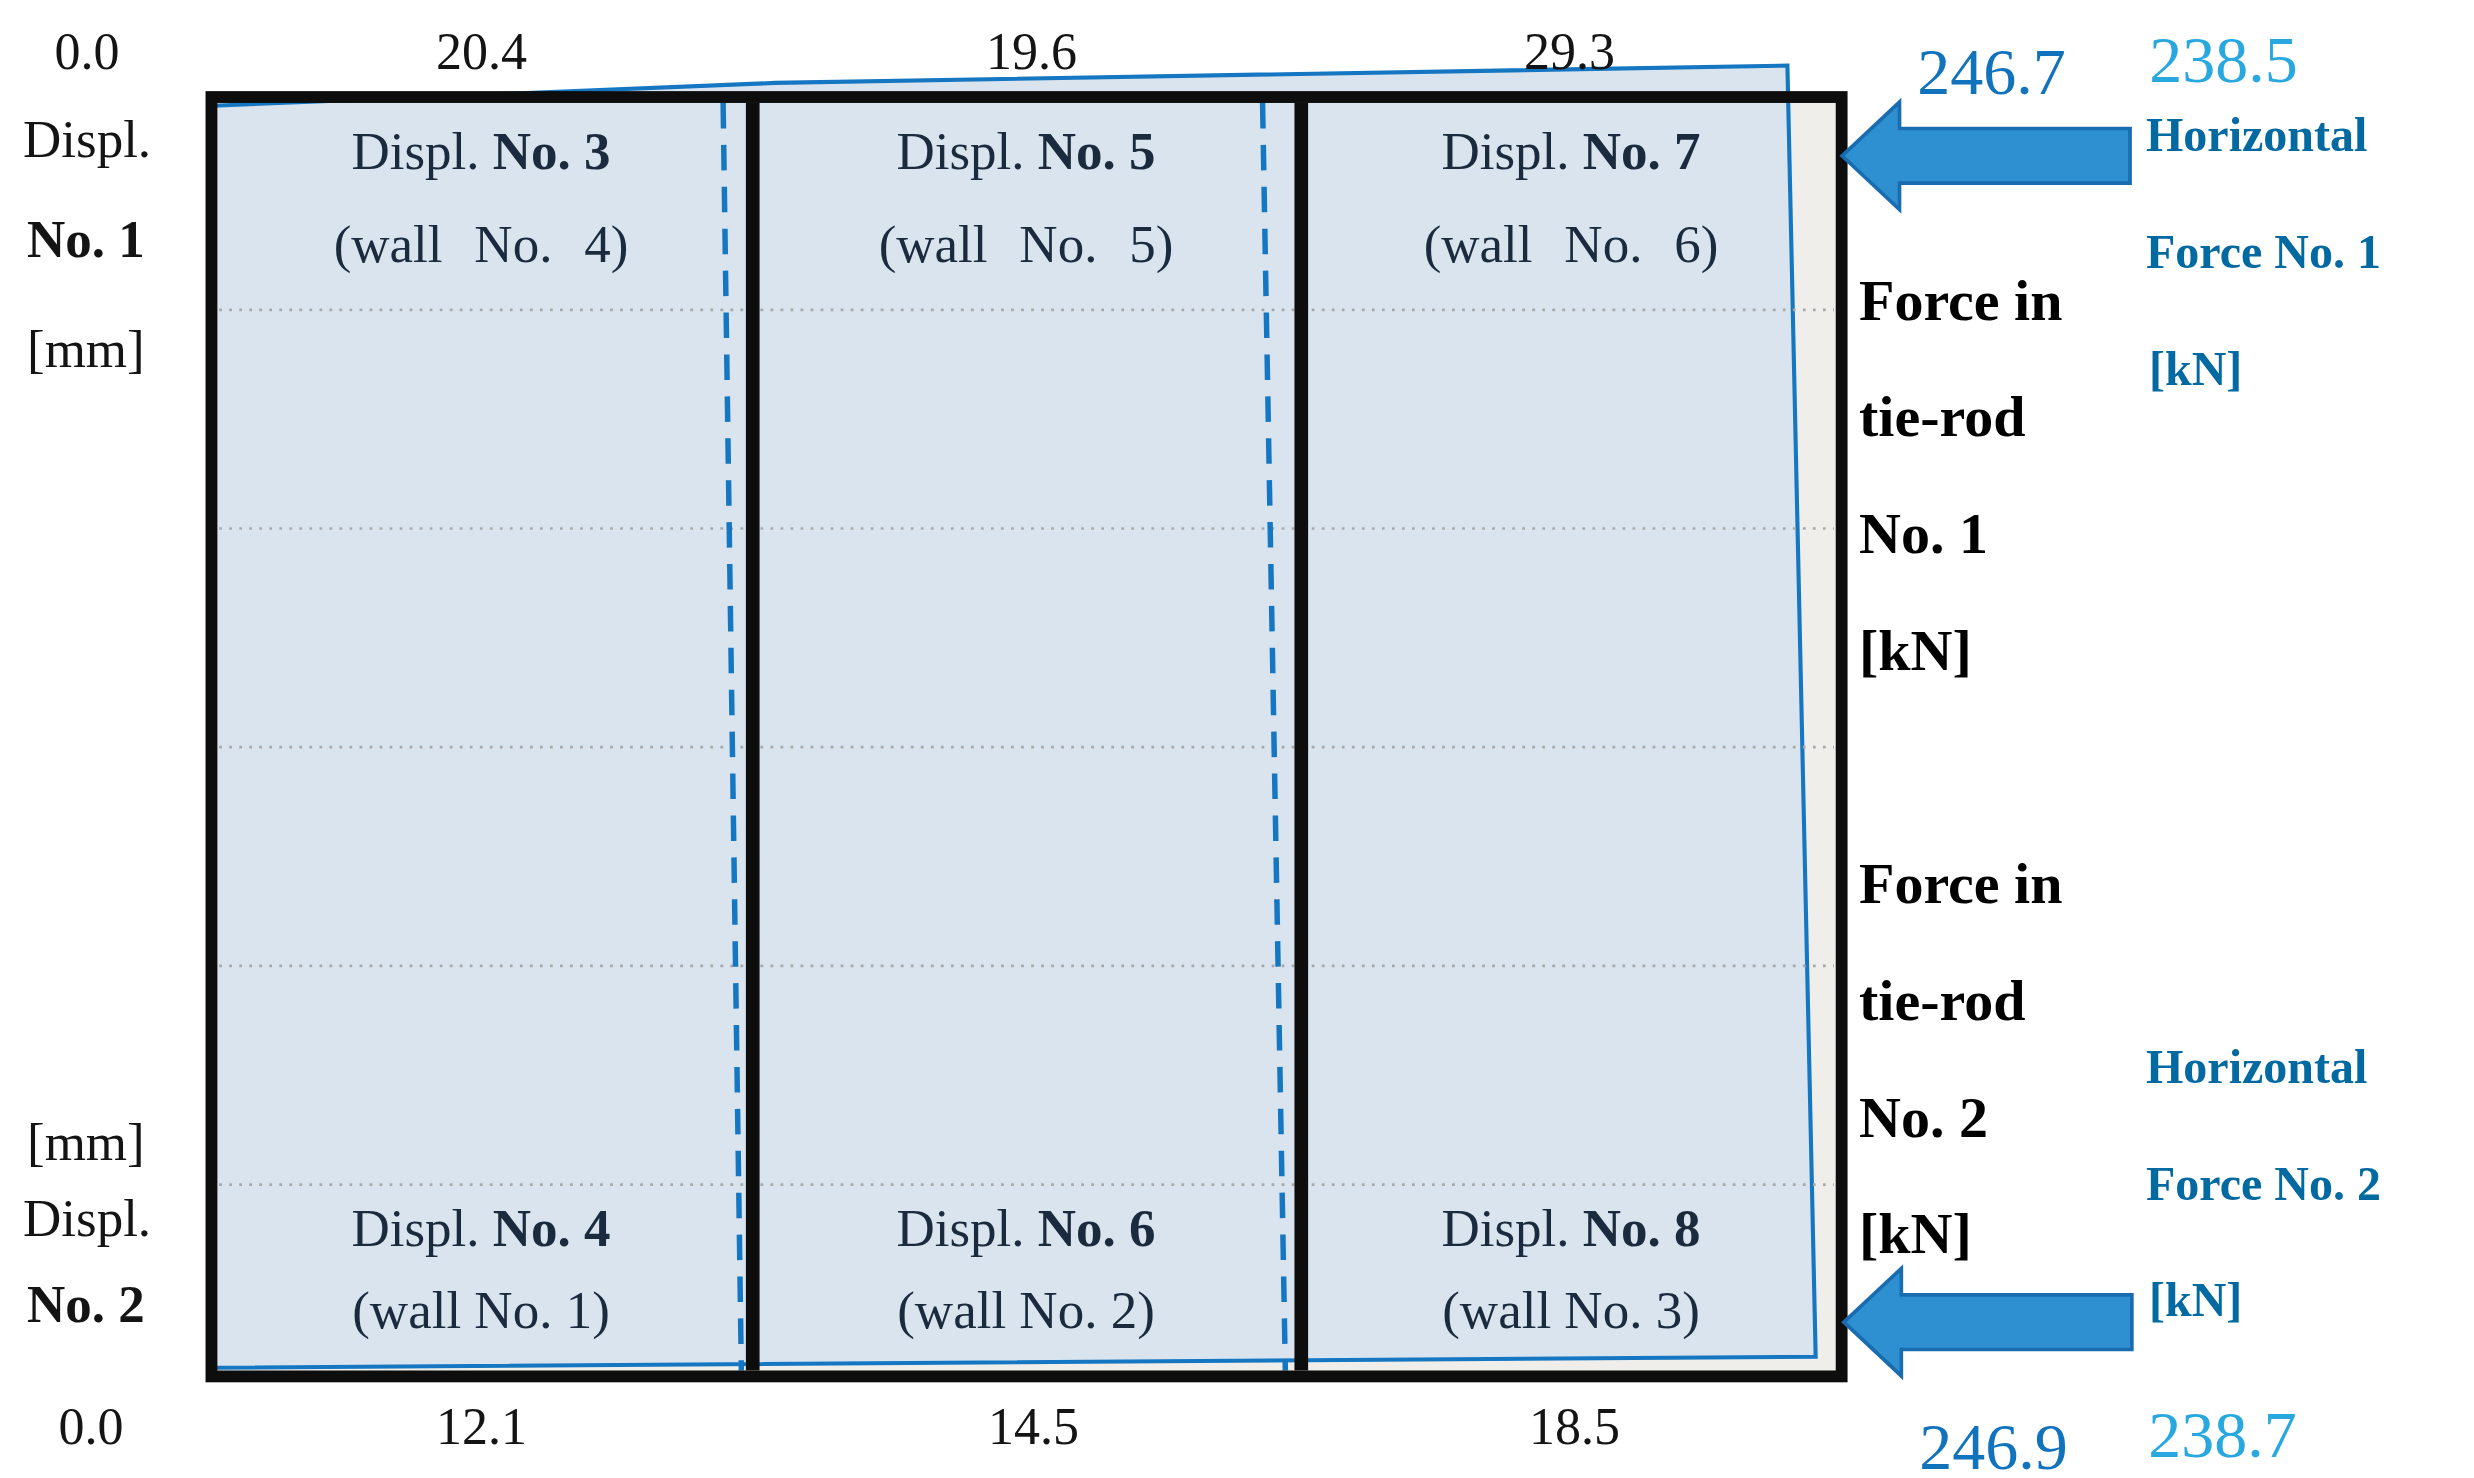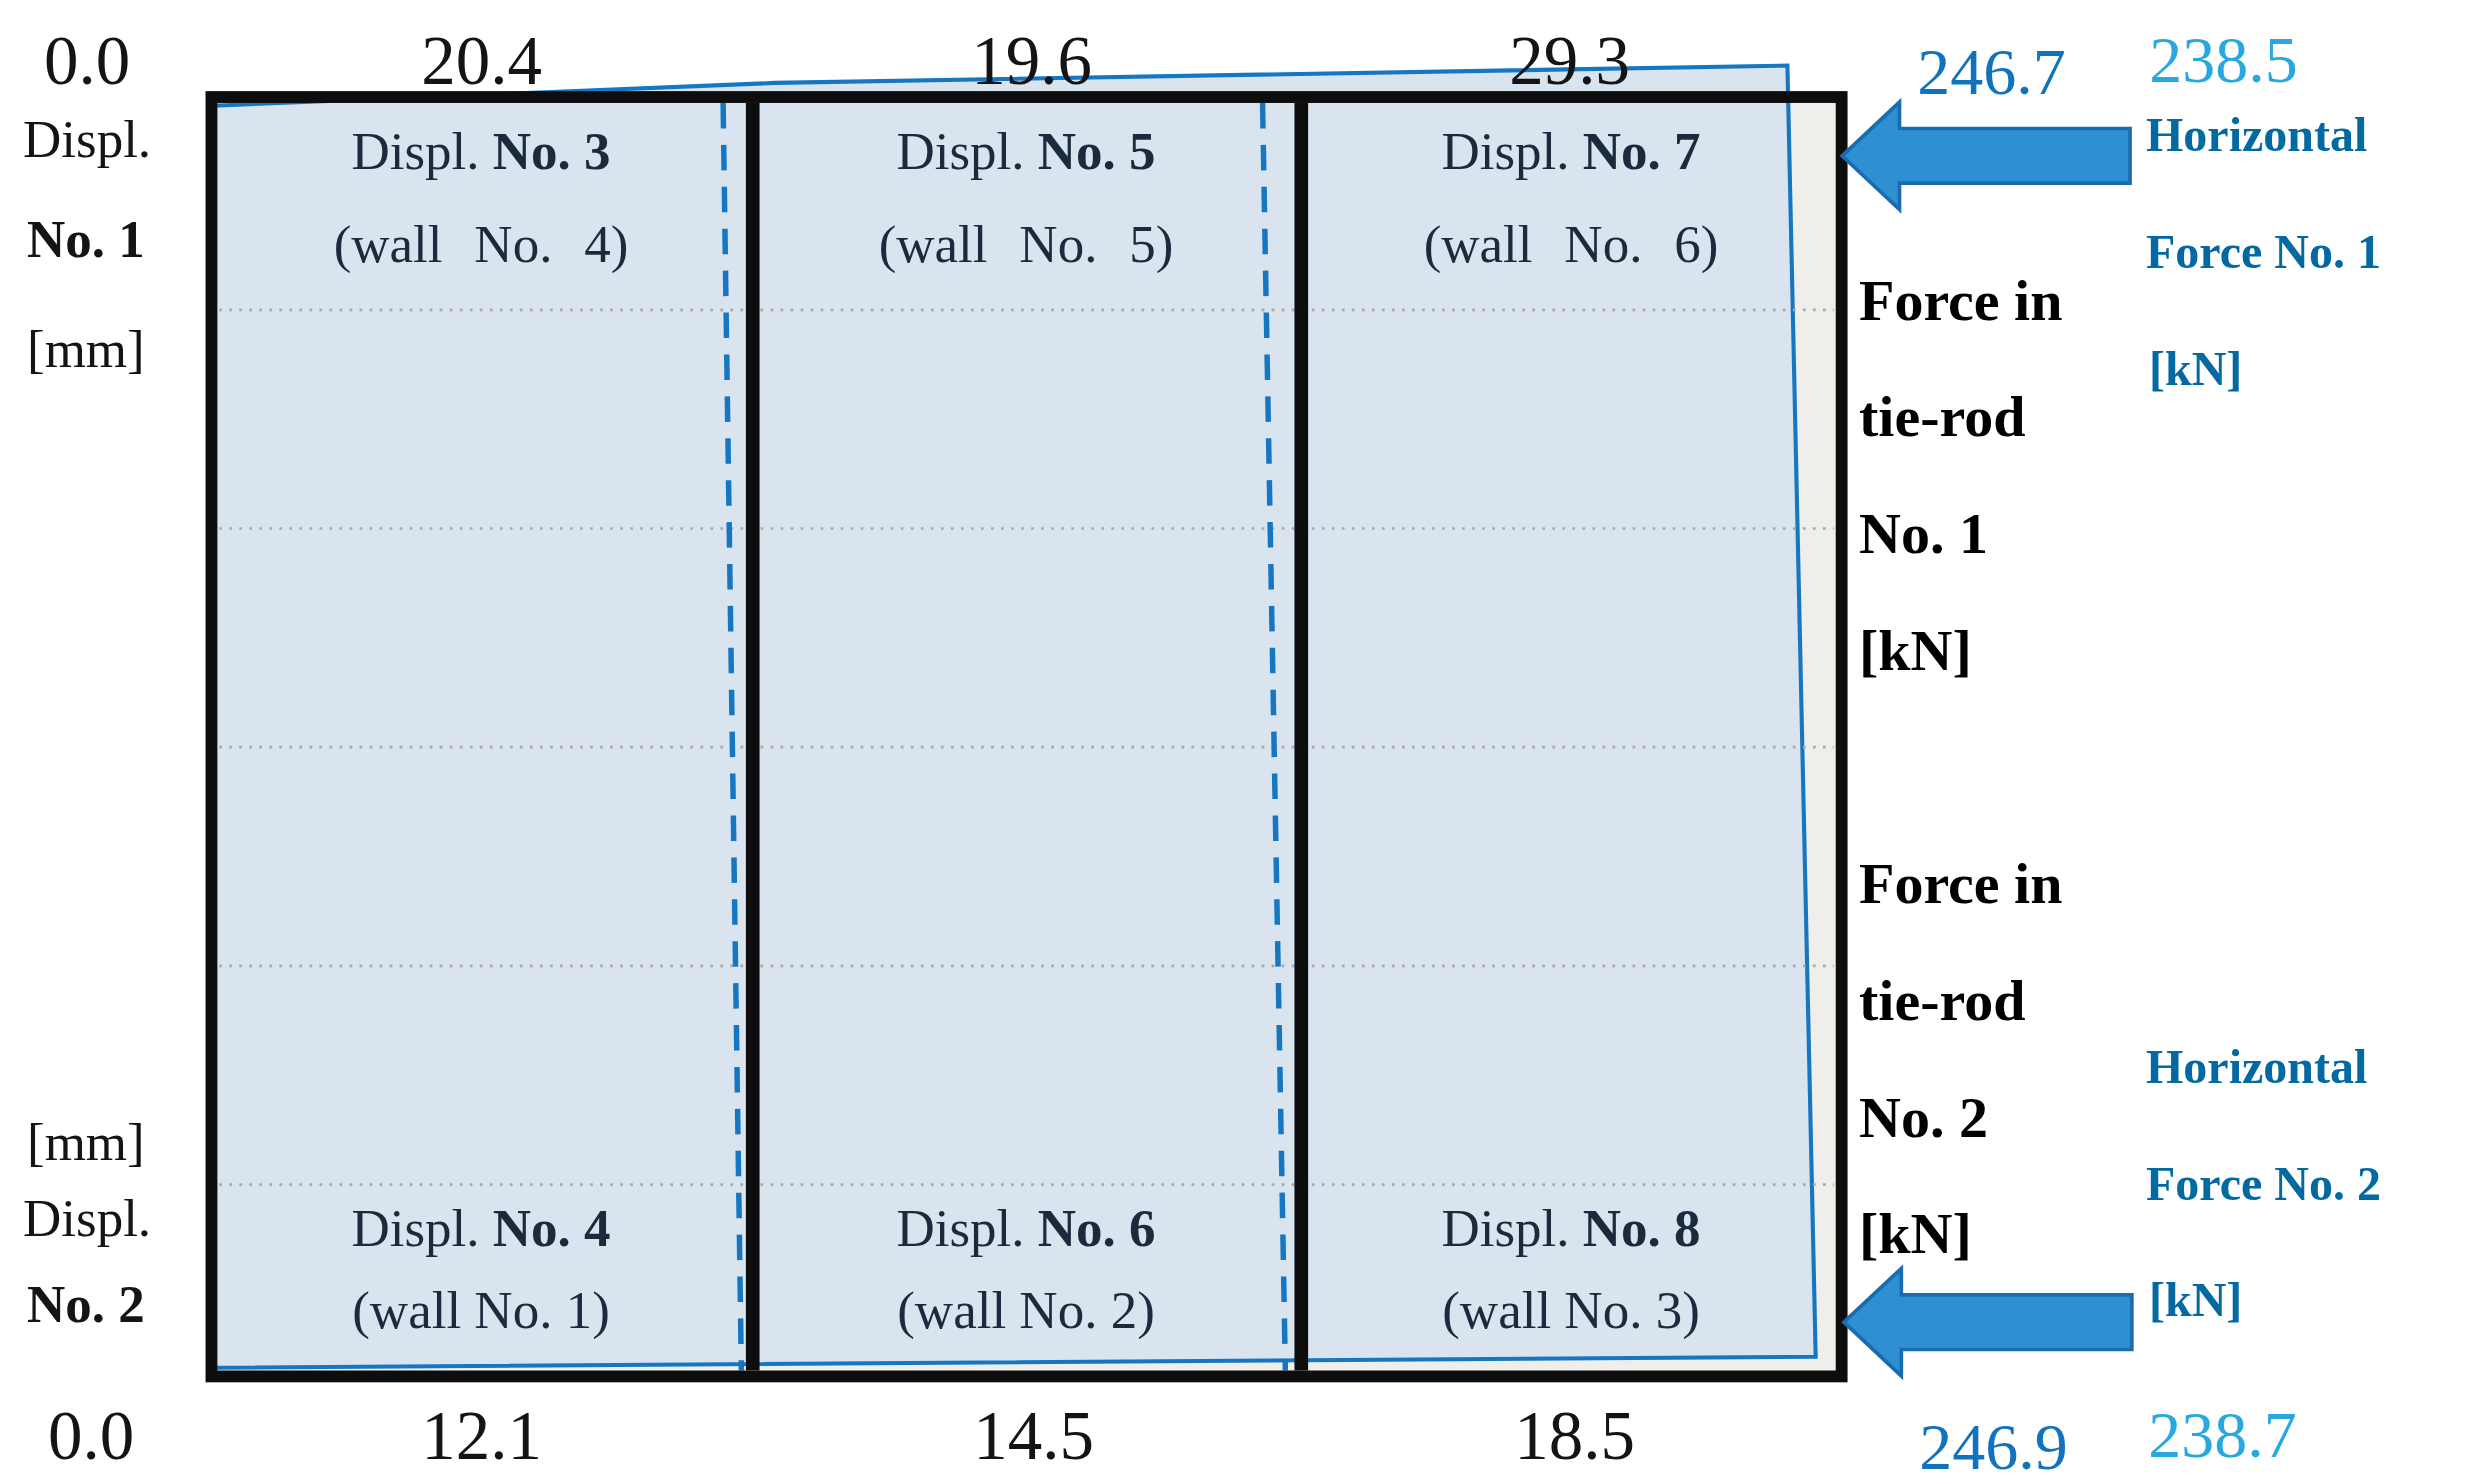--- a/index.html
+++ b/index.html
@@ -10,21 +10,21 @@
     background: #ffffff;
     overflow: hidden;
     font-family: "Liberation Serif", "DejaVu Serif", serif;
   }
   .canvas svg { position: absolute; left: 0; top: 0; }
   .lbl {
     position: absolute;
     white-space: nowrap;
     line-height: 1.08;
   }
-  .axnum  { font-size: 69px; color: #141414; text-align: center; }
+  .axnum  { font-size: 52px; color: #141414; text-align: center; }
   .bnum   { font-size: 66px; color: #1273bd; text-align: center; margin-top: 12px; }
   .cnum   { font-size: 66px; color: #29a8e0; text-align: center; }
   .leftlab { font-size: 53px; color: #141414; }
   .cellline { font-size: 53px; color: #1b2b3d; text-align: center; width: 510px; }
   .b { font-weight: bold; }
   .ws { word-spacing: 0.35em; }
   .tieword { font-size: 58px; font-weight: bold; color: #000000; }
   .hforceword { font-size: 48px; font-weight: bold; color: #0369a1; }
 </style>
 </head>

